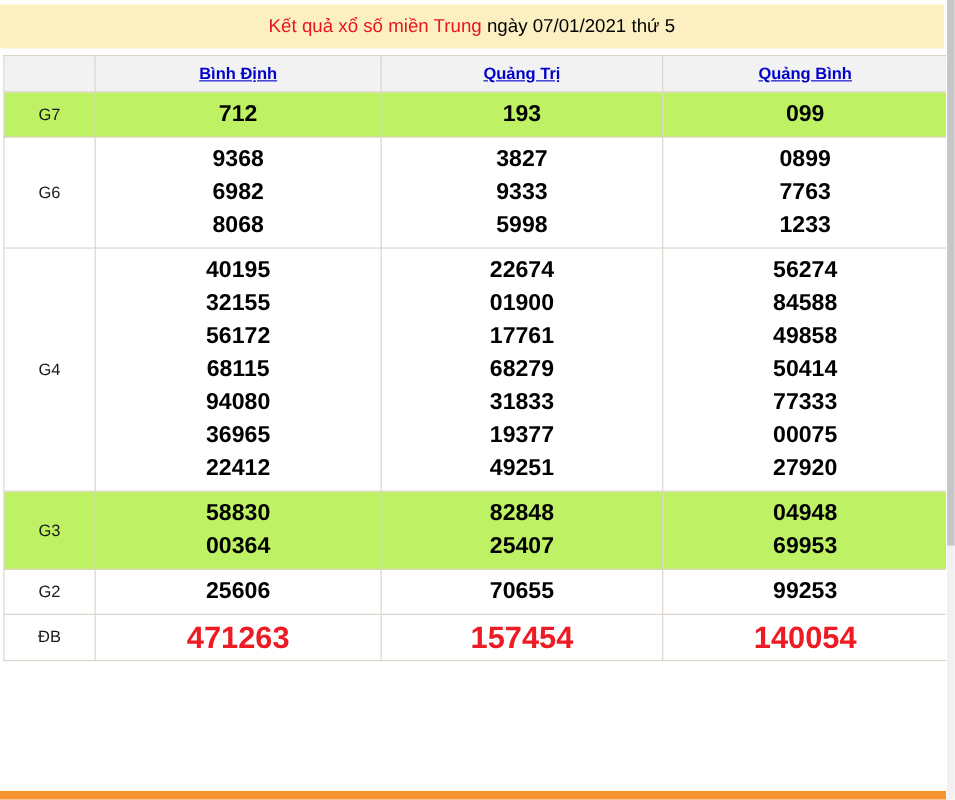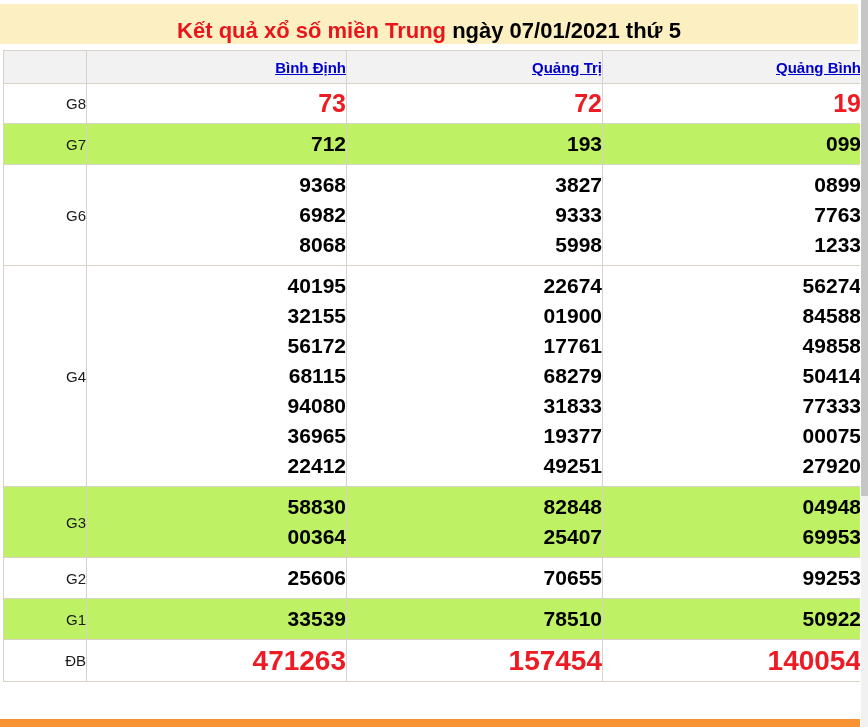--- a/index.html
+++ b/index.html
@@ -4,37 +4,37 @@
 <style>
   html,body{margin:0;padding:0;}
   body{
     width:868px;height:727px;position:relative;overflow:hidden;
     background:#ffffff;
     font-family:"Liberation Sans","DejaVu Sans",sans-serif;
   }
   .banner{
     position:absolute;top:4px;left:0;width:858px;height:40px;
     background:#FCF0C3;
-    display:flex;align-items:flex-end;justify-content:center;
-    font-size:22px;font-weight:bold;white-space:pre;
+    display:flex;align-items:center;justify-content:center;
+    font-size:17px;font-weight:normal;white-space:pre;
   }
   .banner .t-red{color:#e8151d;}
   .banner .t-black{color:#000000;}
   .table-wrap{
     position:absolute;top:50px;left:3px;width:858px;
   }
   table.results{
     width:858px;border-collapse:collapse;table-layout:fixed;
   }
   table.results col.c0{width:83px;}
   table.results col.c1{width:260px;}
   table.results col.c2{width:256px;}
   table.results col.c3{width:259px;}
   table.results th, table.results td{
-    border:1px solid #d9d2c7;text-align:right;vertical-align:middle;
+    border:1px solid #d9d2c7;text-align:center;vertical-align:middle;
   }
   table.results thead th{
     background:#f2f2f2;height:32px;padding:0;font-size:15px;
   }
   table.results thead a{
     color:#0000cc;font-weight:bold;text-decoration:underline;cursor:pointer;
   }
   tr.alt td{background:#bef264;}
   td.prize-label{
     font-size:15px;color:#1a1a1a;padding:5px 0;
@@ -76,32 +76,20 @@
       </colgroup>
     <thead>
       <tr>
         <th></th>
         <th><a>Bình Định</a></th>
         <th><a>Quảng Trị</a></th>
         <th><a>Quảng Bình</a></th>
       </tr>
     </thead>
     <tbody id="results-body">
-        <tr class="g8">
-          <td class="prize-label">G8</td>
-          <td class="result-cell">
-            <span class="val">73</span>
-          </td>
-          <td class="result-cell">
-            <span class="val">72</span>
-          </td>
-          <td class="result-cell">
-            <span class="val">19</span>
-          </td>
-        </tr>
         <tr class="alt">
           <td class="prize-label">G7</td>
           <td class="result-cell">
             <span class="val">712</span>
           </td>
           <td class="result-cell">
             <span class="val">193</span>
           </td>
           <td class="result-cell">
             <span class="val">099</span>
@@ -175,32 +163,20 @@
           <td class="result-cell">
             <span class="val">25606</span>
           </td>
           <td class="result-cell">
             <span class="val">70655</span>
           </td>
           <td class="result-cell">
             <span class="val">99253</span>
           </td>
         </tr>
-        <tr class="alt">
-          <td class="prize-label">G1</td>
-          <td class="result-cell">
-            <span class="val">33539</span>
-          </td>
-          <td class="result-cell">
-            <span class="val">78510</span>
-          </td>
-          <td class="result-cell">
-            <span class="val">50922</span>
-          </td>
-        </tr>
         <tr class="db">
           <td class="prize-label">ĐB</td>
           <td class="result-cell">
             <span class="val">471263</span>
           </td>
           <td class="result-cell">
             <span class="val">157454</span>
           </td>
           <td class="result-cell">
             <span class="val">140054</span>

